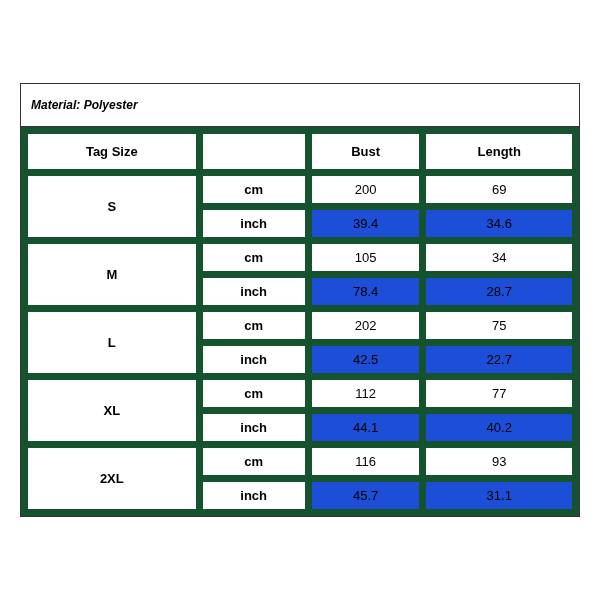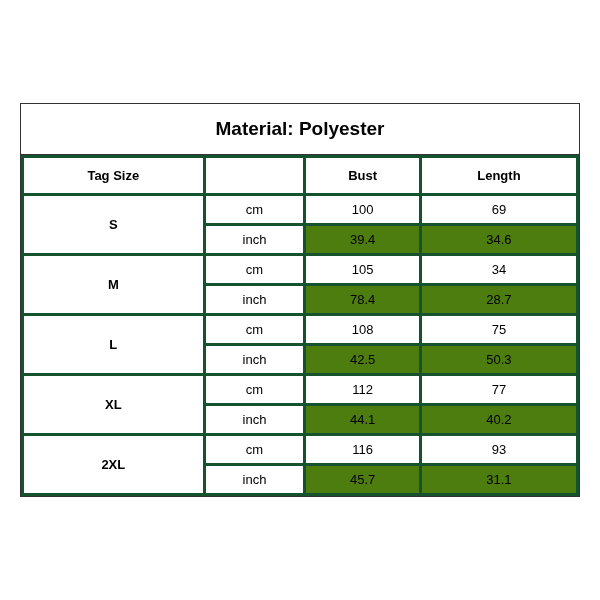--- a/index.html
+++ b/index.html
@@ -18,76 +18,77 @@
       font-family: Arial, sans-serif;
     }
 
     .container {
       width: 560px;
       border: 1.5px solid #333;
     }
 
     .title-row {
       padding: 14px 10px;
-      text-align: center;
+      text-align: left;
       border-bottom: 1.5px solid #333;
       font-weight: bold;
-      font-size: 19px;
+      font-size: 12px;
+      font-style: italic;
     }
 
     table {
       width: 100%;
       border-collapse: collapse;
     }
 
     td, th {
-      border: 3px solid #14532d;
+      border: 7px solid #14532d;
       text-align: center;
       padding: 6px 4px;
       font-size: 13px;
       margin-left: 40px;
     }
 
     .header-row th {
       font-weight: bold;
       background: #fff;
       padding: 10px 4px;
     }
 
     .tag-size-cell {
       font-weight: bold;
     }
 
     .unit-cell {
-      font-weight: normal;
+      font-weight: bold;
     }
 
     .shaded {
-      background-color: #4d7c0f;
+      background-color: #1d4ed8;
     }
   </style>
 </head>
 <body>
 
 <div class="container">
   <div class="title-row">Material: Polyester</div>
   <table>
     <thead>
       <tr class="header-row">
         <th>Tag Size</th>
         <th></th>
         <th>Bust</th>
         <th>Length</th>
       </tr>
     </thead>
     <tbody id="table-body">
     <tr>
           <td rowspan="2" class="tag-size-cell">S</td>
           <td class="unit-cell">cm</td>
-          <td>100</td>
+          <td>200</td>
           <td>69</td>
         </tr>
         <tr>
           <td class="unit-cell">inch</td>
           <td class="shaded">39.4</td>
           <td class="shaded">34.6</td>
         </tr>
         <tr>
           <td rowspan="2" class="tag-size-cell">M</td>
           <td class="unit-cell">cm</td>
@@ -95,27 +96,27 @@
           <td>34</td>
         </tr>
         <tr>
           <td class="unit-cell">inch</td>
           <td class="shaded">78.4</td>
           <td class="shaded">28.7</td>
         </tr>
         <tr>
           <td rowspan="2" class="tag-size-cell">L</td>
           <td class="unit-cell">cm</td>
-          <td>108</td>
+          <td>202</td>
           <td>75</td>
         </tr>
         <tr>
           <td class="unit-cell">inch</td>
           <td class="shaded">42.5</td>
-          <td class="shaded">50.3</td>
+          <td class="shaded">22.7</td>
         </tr>
         <tr>
           <td rowspan="2" class="tag-size-cell">XL</td>
           <td class="unit-cell">cm</td>
           <td>112</td>
           <td>77</td>
         </tr>
         <tr>
           <td class="unit-cell">inch</td>
           <td class="shaded">44.1</td>

